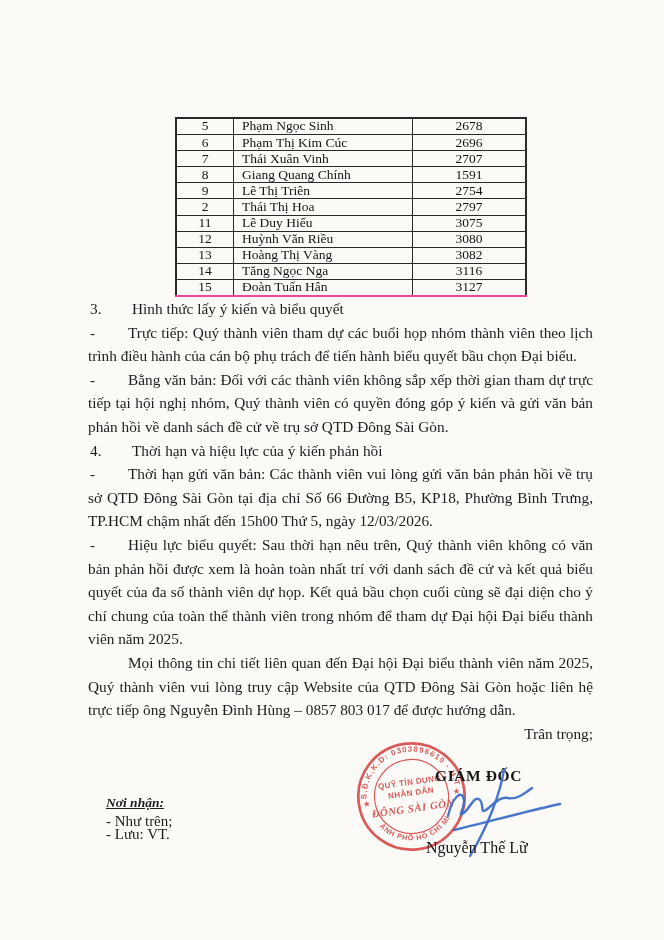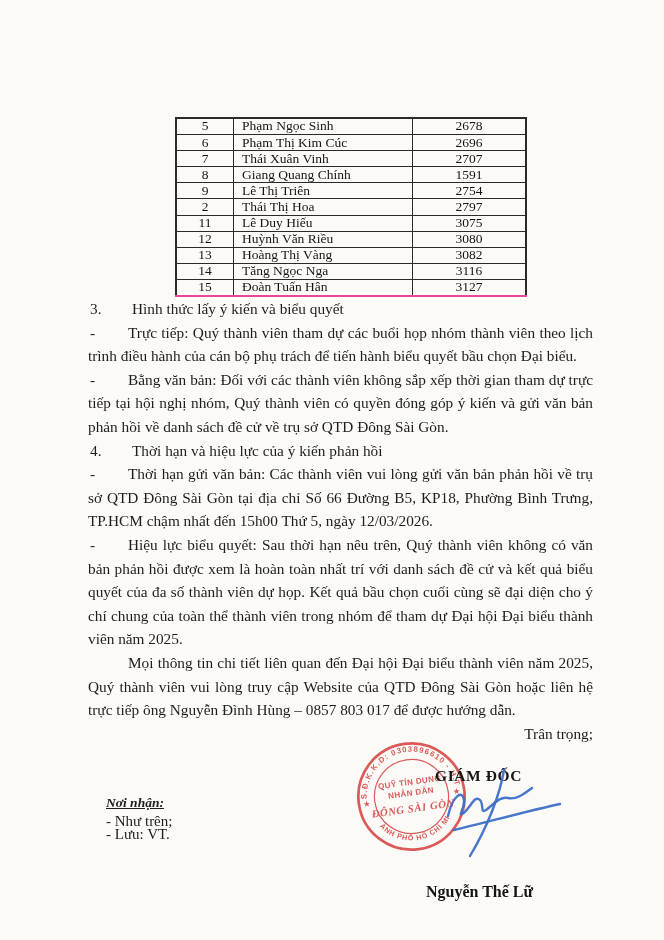--- a/index.html
+++ b/index.html
@@ -47,21 +47,21 @@
   .arc-b { font-family:"Liberation Sans", sans-serif; font-weight:bold; font-size:7.3px; letter-spacing:0.8px; text-anchor:middle; }
   .star { font-size:8.5px; text-anchor:middle; }
   .ctr { text-anchor:middle; }
   .s1,.s2 { font-family:"Liberation Sans", sans-serif; font-weight:bold; font-size:8.3px; letter-spacing:0.4px; }
   .s3 { font-family:"Liberation Serif", serif; font-weight:bold; font-style:italic; font-size:11px; letter-spacing:0.6px; }
 
   .giamdoc { position:absolute; left:435px; top:767px; font-weight:bold;
              font-size:15.5px; letter-spacing:0.6px; color:#161616; z-index:3; }
   .sig { position:absolute; left:418px; top:764px; width:150px; height:100px; z-index:4; }
   .sig path { fill:none; stroke:#3e6fc8; stroke-width:2.4; stroke-linecap:round; opacity:0.95; }
-  .sig-name { position:absolute; left:426px; top:883px; font-weight:bold;
+  .sig-name { position:absolute; left:426px; top:839px; font-weight:normal;
               font-size:16px; color:#141414; z-index:5; }
 </style>
 </head>
 <body>
 
 <div class="page">
 
   <table class="members">
     <tbody>
       <tr>

